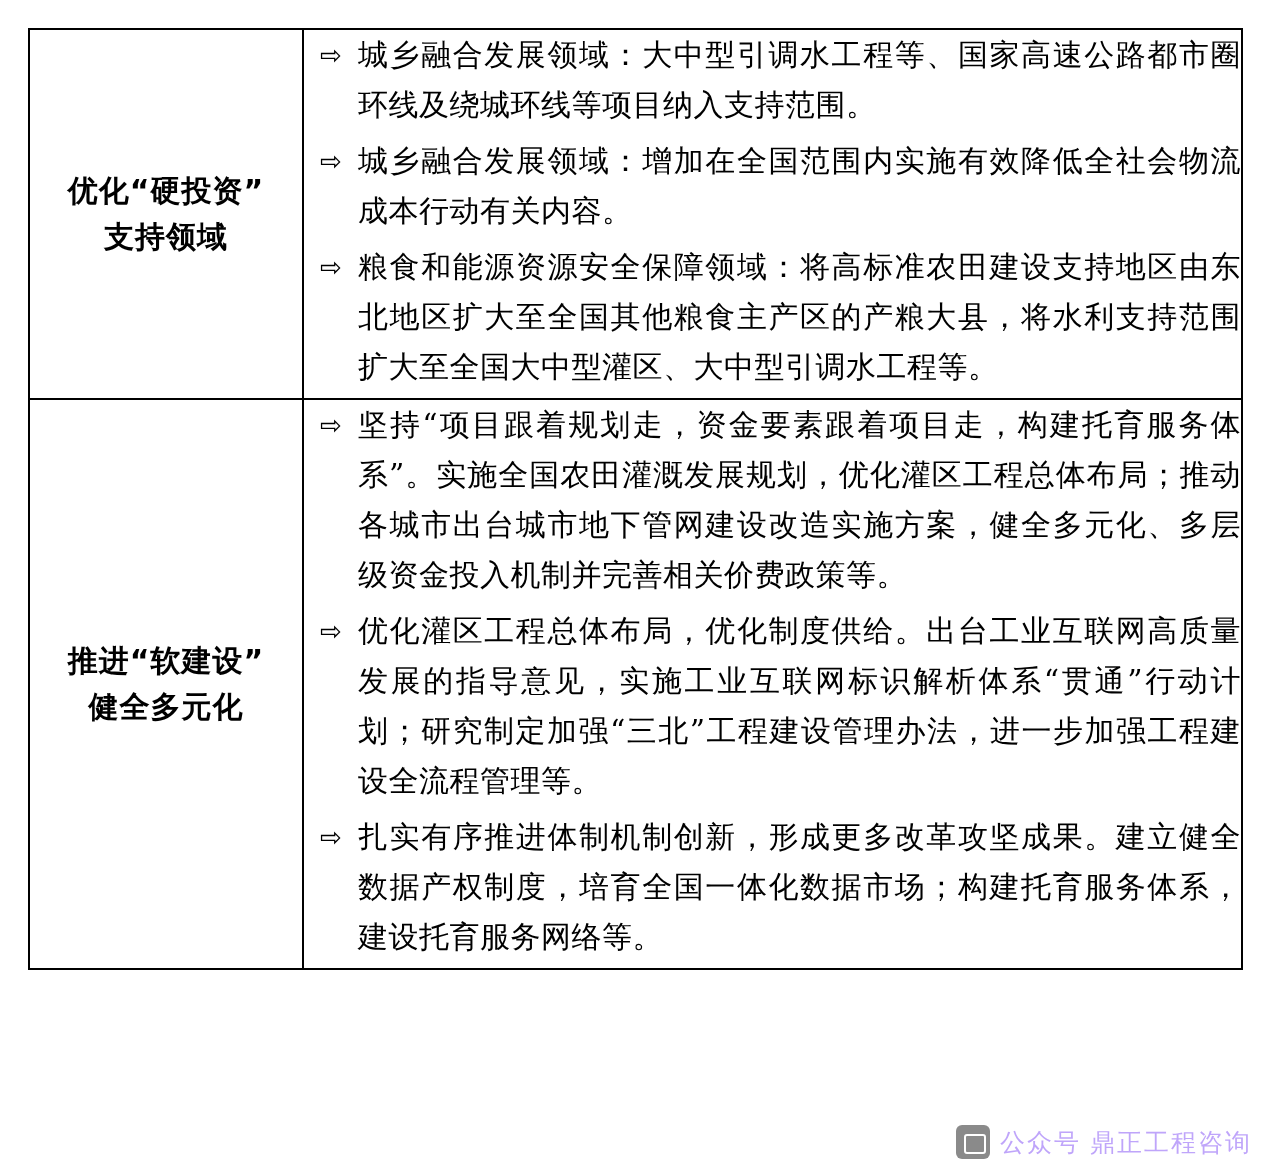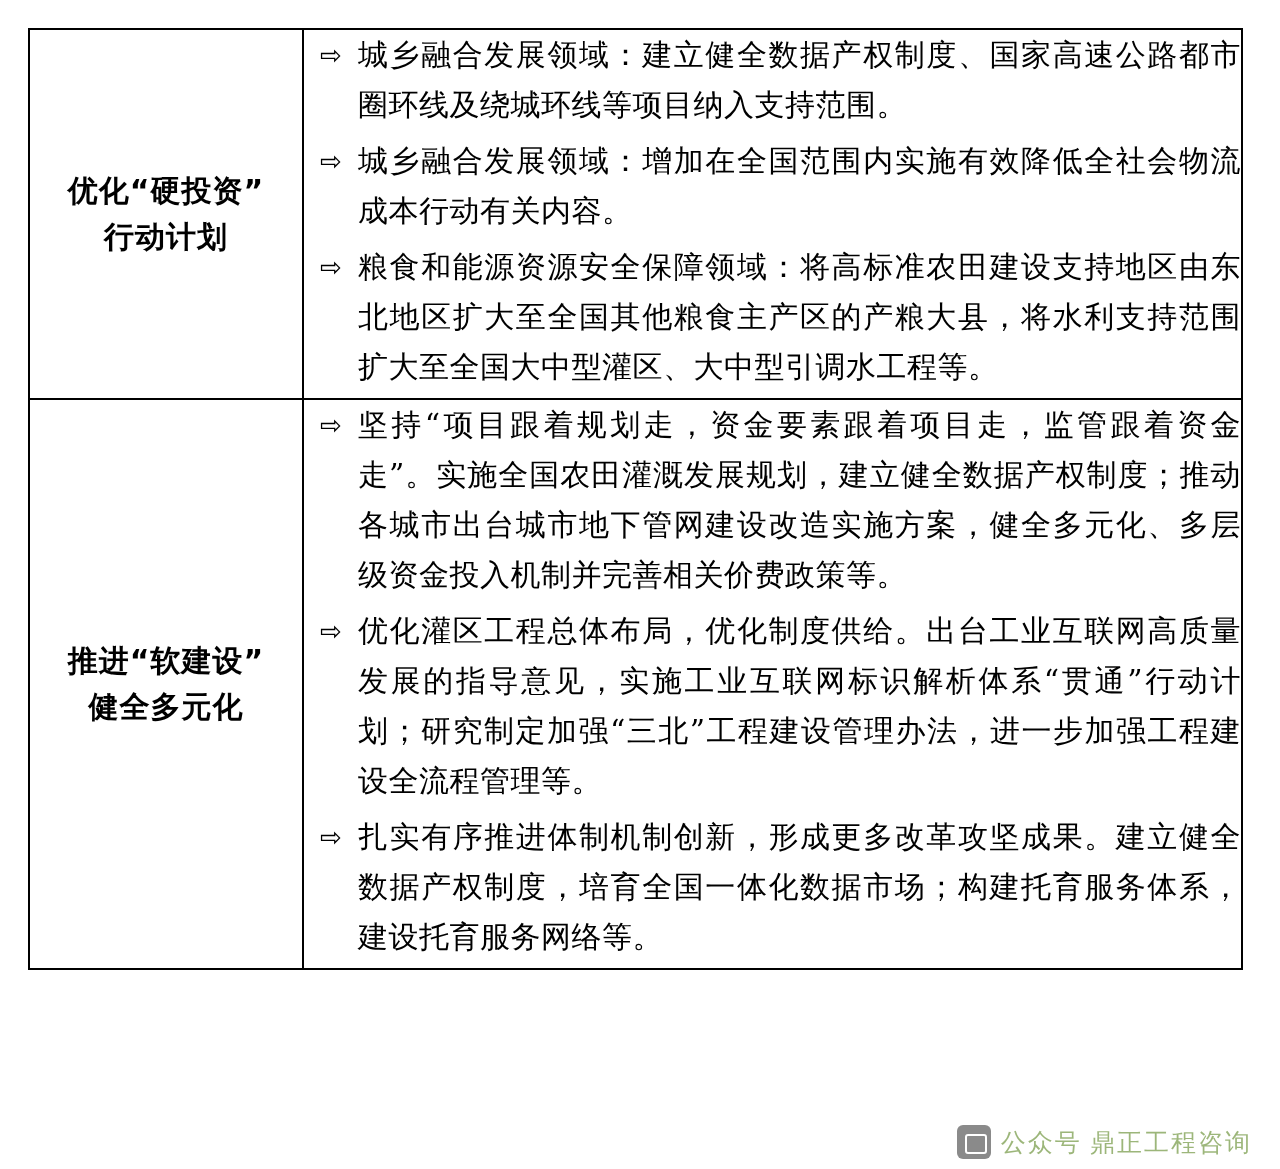--- a/index.html
+++ b/index.html
@@ -106,41 +106,41 @@
     position: absolute;
     left: 8px;
     top: 9px;
     width: 18px;
     height: 16px;
     border: 2px solid #ffffff;
     border-radius: 3px;
   }
   .watermark .wm-text {
     font-size: 25px;
-    color: #4d7c0f;
+    color: #8b5cf6;
     letter-spacing: 2px;
-    font-family: Liberation Serif, serif;
+    font-family: Liberation Sans, sans-serif;
     white-space: nowrap;
   }
 </style>
 </head>
 <body>
 
 <table class="doc-table">
   <tbody>
     <tr>
       <td class="label-cell">
         <span class="label-line">优化“硬投资”</span>
-        <span class="label-line">行动计划</span>
+        <span class="label-line">支持领域</span>
       </td>
       <td class="content-cell">
         <ul class="bullet-list">
           <li class="bullet-item">
             <span class="bullet-marker">⇨</span>
-            <span class="bullet-text">城乡融合发展领域：建立健全数据产权制度、国家高速公路都市圈环线及绕城环线等项目纳入支持范围。</span>
+            <span class="bullet-text">城乡融合发展领域：大中型引调水工程等、国家高速公路都市圈环线及绕城环线等项目纳入支持范围。</span>
           </li>
           <li class="bullet-item">
             <span class="bullet-marker">⇨</span>
             <span class="bullet-text">城乡融合发展领域：增加在全国范围内实施有效降低全社会物流成本行动有关内容。</span>
           </li>
           <li class="bullet-item">
             <span class="bullet-marker">⇨</span>
             <span class="bullet-text">粮食和能源资源安全保障领域：将高标准农田建设支持地区由东北地区扩大至全国其他粮食主产区的产粮大县，将水利支持范围扩大至全国大中型灌区、大中型引调水工程等。</span>
           </li>
         </ul>
@@ -148,21 +148,21 @@
     </tr>
     <tr>
       <td class="label-cell">
         <span class="label-line">推进“软建设”</span>
         <span class="label-line">健全多元化</span>
       </td>
       <td class="content-cell">
         <ul class="bullet-list">
           <li class="bullet-item">
             <span class="bullet-marker">⇨</span>
-            <span class="bullet-text">坚持“项目跟着规划走，资金要素跟着项目走，监管跟着资金走”。实施全国农田灌溉发展规划，建立健全数据产权制度；推动各城市出台城市地下管网建设改造实施方案，健全多元化、多层级资金投入机制并完善相关价费政策等。</span>
+            <span class="bullet-text">坚持“项目跟着规划走，资金要素跟着项目走，构建托育服务体系”。实施全国农田灌溉发展规划，优化灌区工程总体布局；推动各城市出台城市地下管网建设改造实施方案，健全多元化、多层级资金投入机制并完善相关价费政策等。</span>
           </li>
           <li class="bullet-item">
             <span class="bullet-marker">⇨</span>
             <span class="bullet-text">优化灌区工程总体布局，优化制度供给。出台工业互联网高质量发展的指导意见，实施工业互联网标识解析体系“贯通”行动计划；研究制定加强“三北”工程建设管理办法，进一步加强工程建设全流程管理等。</span>
           </li>
           <li class="bullet-item">
             <span class="bullet-marker">⇨</span>
             <span class="bullet-text">扎实有序推进体制机制创新，形成更多改革攻坚成果。建立健全数据产权制度，培育全国一体化数据市场；构建托育服务体系，建设托育服务网络等。</span>
           </li>
         </ul>

